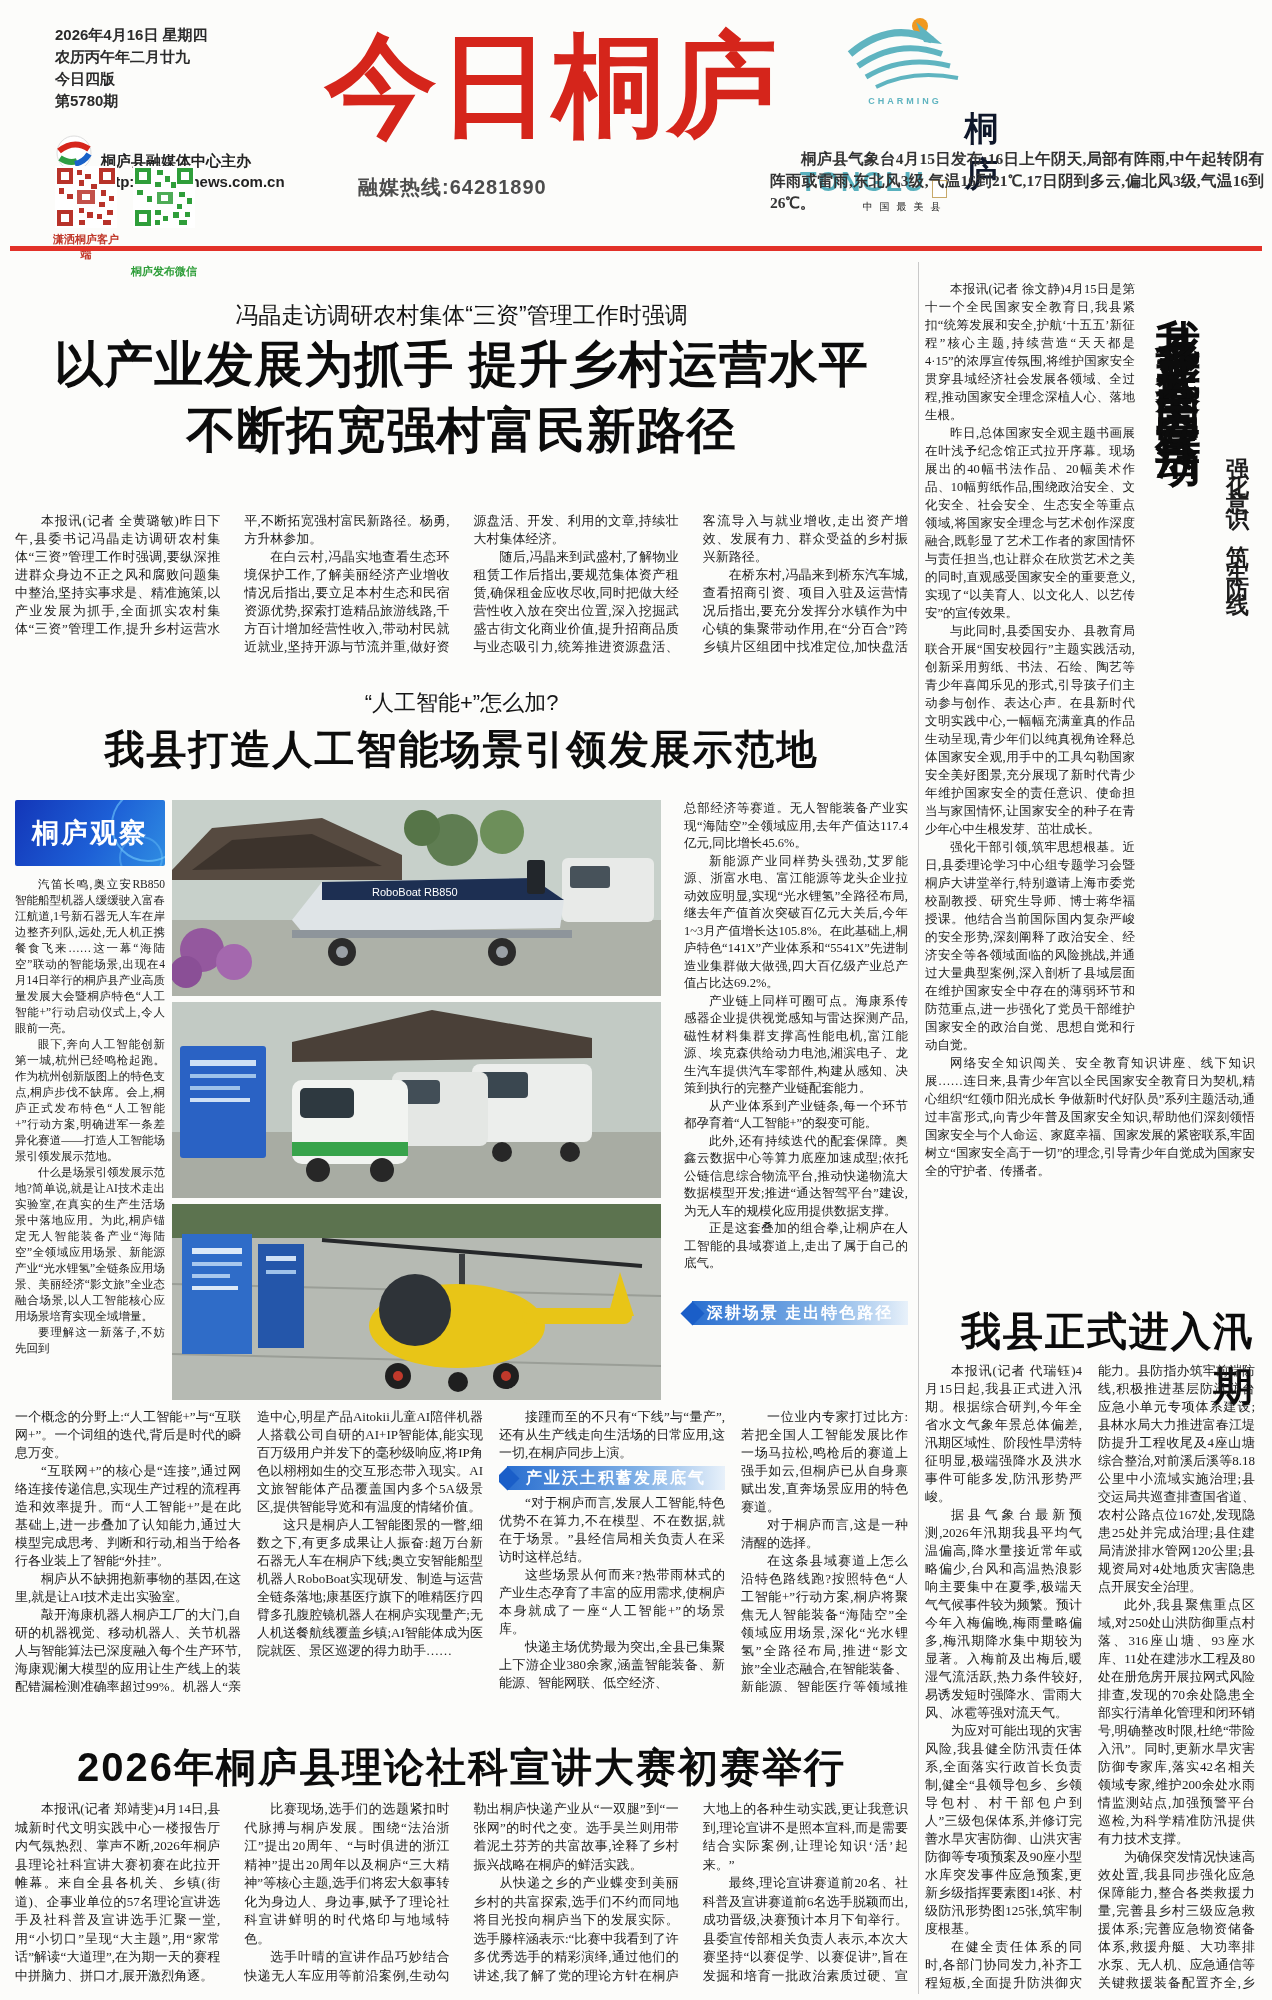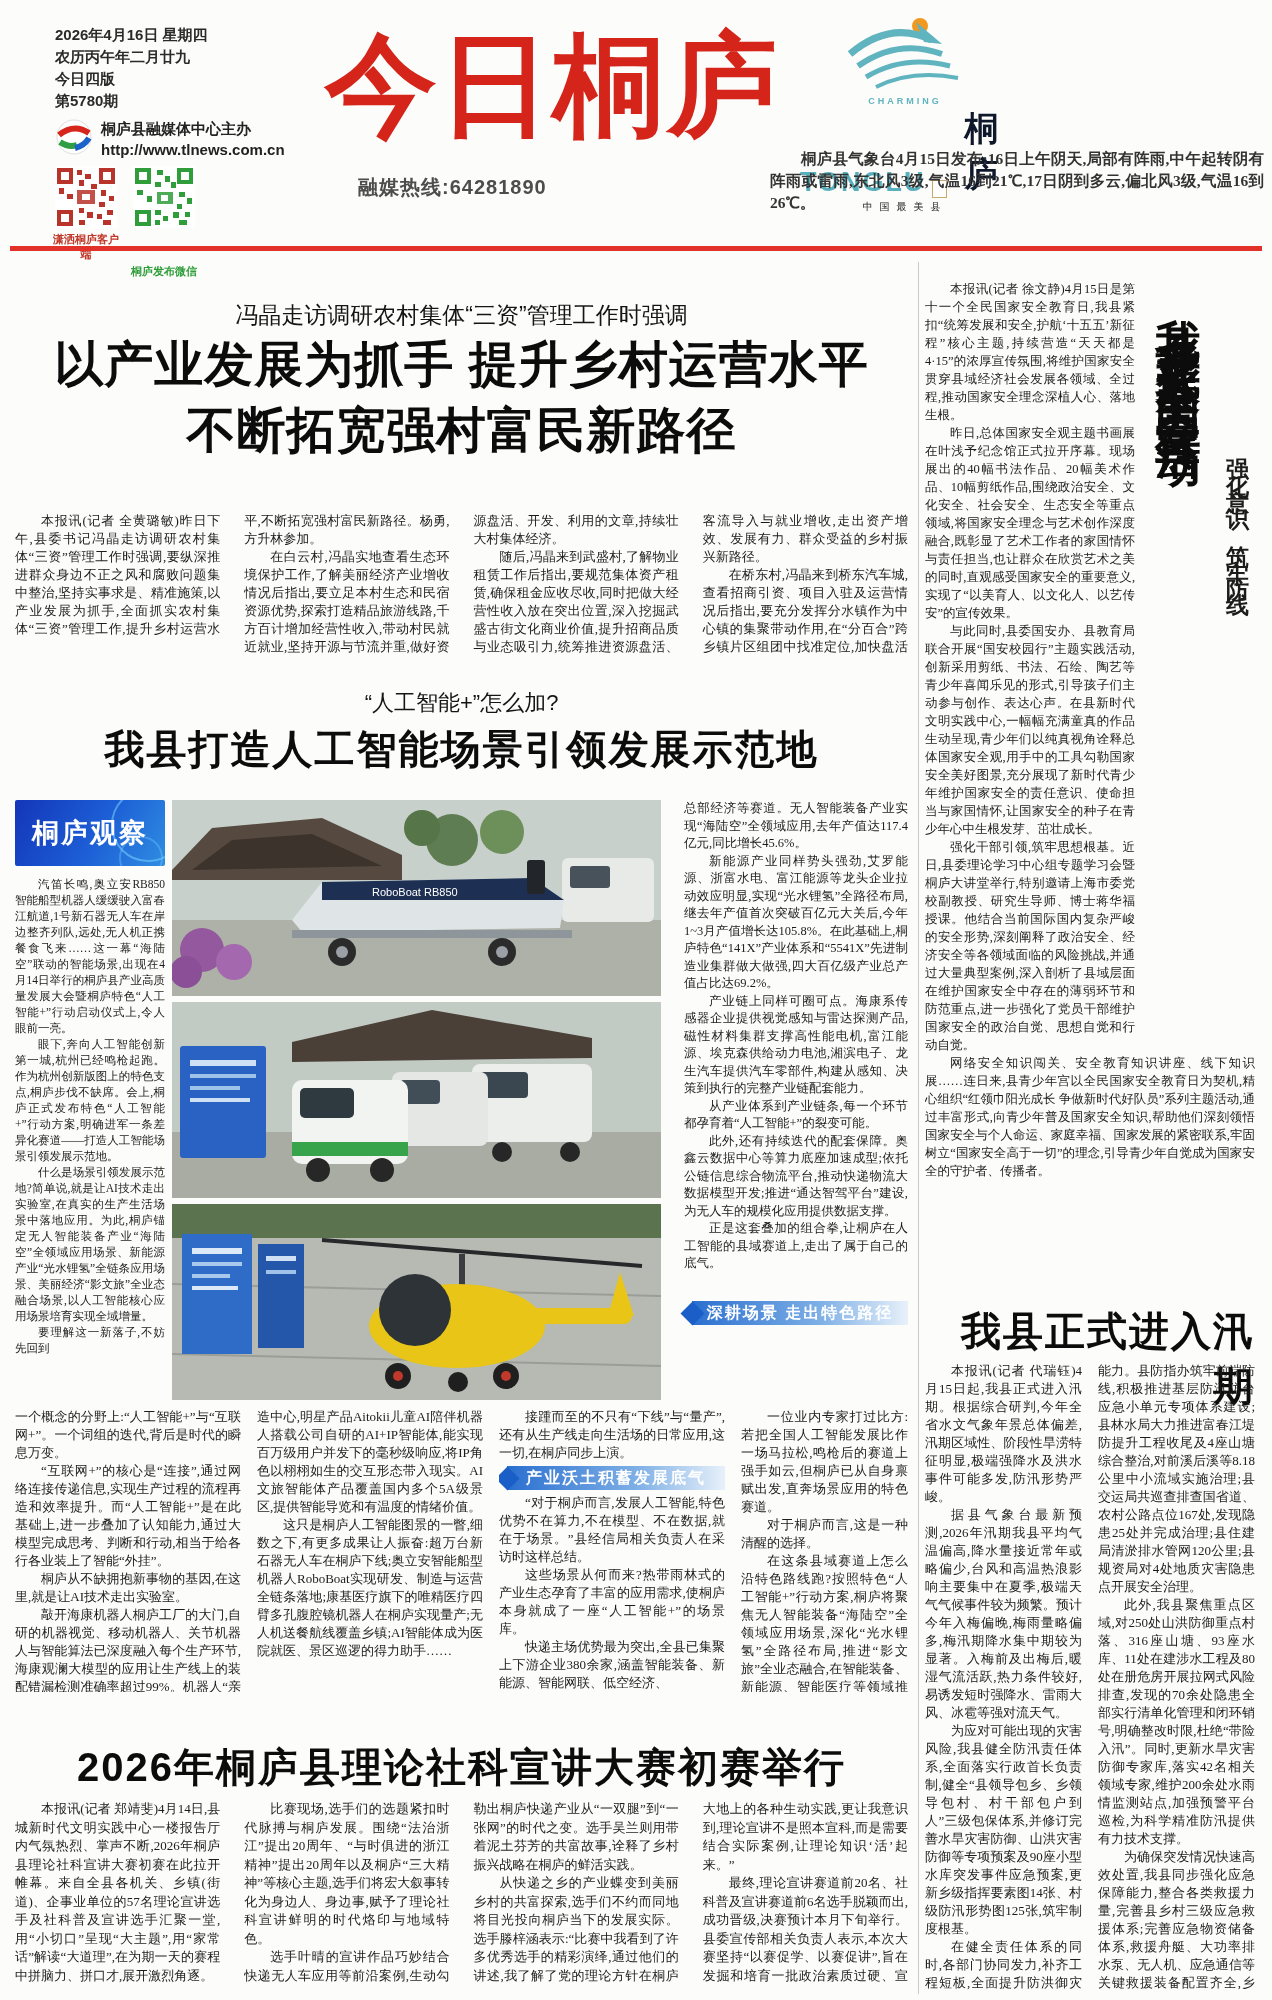--- a/index.html
+++ b/index.html
@@ -2,21 +2,21 @@
 <html><head>
 <meta charset="utf-8">
 <style>
   html,body{margin:0;padding:0;background:#888;}
   #page{position:relative;width:1272px;height:2000px;background:#fcfcfa;margin:0 auto;
         font-family:"Liberation Serif",serif;color:#1c1c1c;overflow:hidden;}
   .abs{position:absolute;}
   
   .dateblock{left:55px;top:24px;width:240px;font-size:15px;line-height:22px;font-weight:700;color:#2a2a2a;font-family:"Liberation Sans",sans-serif;}
   .brandrow{left:55px;top:118px;width:260px;display:flex;align-items:center;gap:8px;}
-  .brandtxt{font-size:15px;line-height:21px;font-weight:700;color:#222;font-family:"Liberation Sans",sans-serif;}
+  .brandtxt{font-size:15px;line-height:21px;font-weight:700;color:#222;font-family:"Liberation Sans",sans-serif;margin-top:32px;}
   .qr{top:166px;width:62px;height:62px;}
   .qrlabel{top:232px;width:76px;font-size:11px;text-align:center;font-weight:700;font-family:"Liberation Sans",sans-serif;}
   .masthead{left:318px;top:2px;width:470px;height:168px;display:flex;align-items:center;justify-content:center;
             font-size:112px;font-weight:900;color:#d5251b;font-family:"DejaVu Serif",serif;letter-spacing:2px;white-space:nowrap;}
   .hotline{left:358px;top:174px;font-size:20px;font-weight:700;color:#4d4d4d;letter-spacing:1px;font-family:"Liberation Sans",sans-serif;}
   .tllogo{left:800px;top:14px;width:210px;text-align:center;}
   .tl-charming{font-size:9px;letter-spacing:3px;color:#5fb4c0;font-family:"Liberation Sans",sans-serif;font-weight:700;}
   .tl-row{display:flex;align-items:flex-end;justify-content:center;gap:6px;}
   .tl-en{font-size:27px;font-weight:700;color:#58b0bd;font-family:"Liberation Sans",sans-serif;letter-spacing:2px;}
   .tl-seal{width:16px;height:16px;background:#fff;border:1px solid #c8a96a;color:#c0392b;font-size:6px;line-height:7px;overflow:hidden;}

